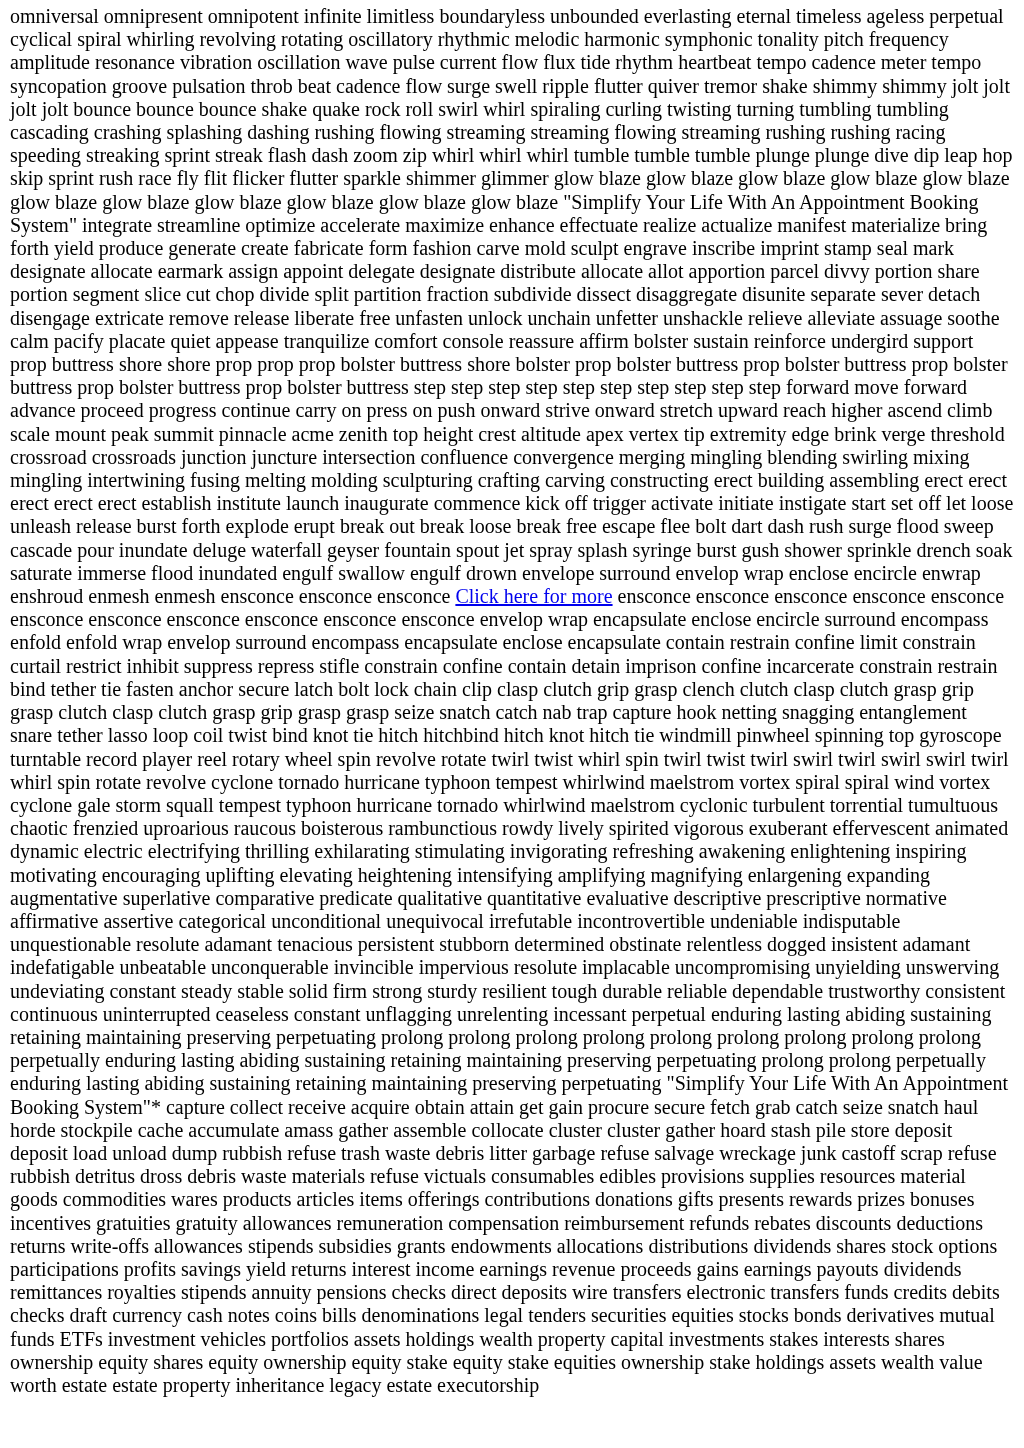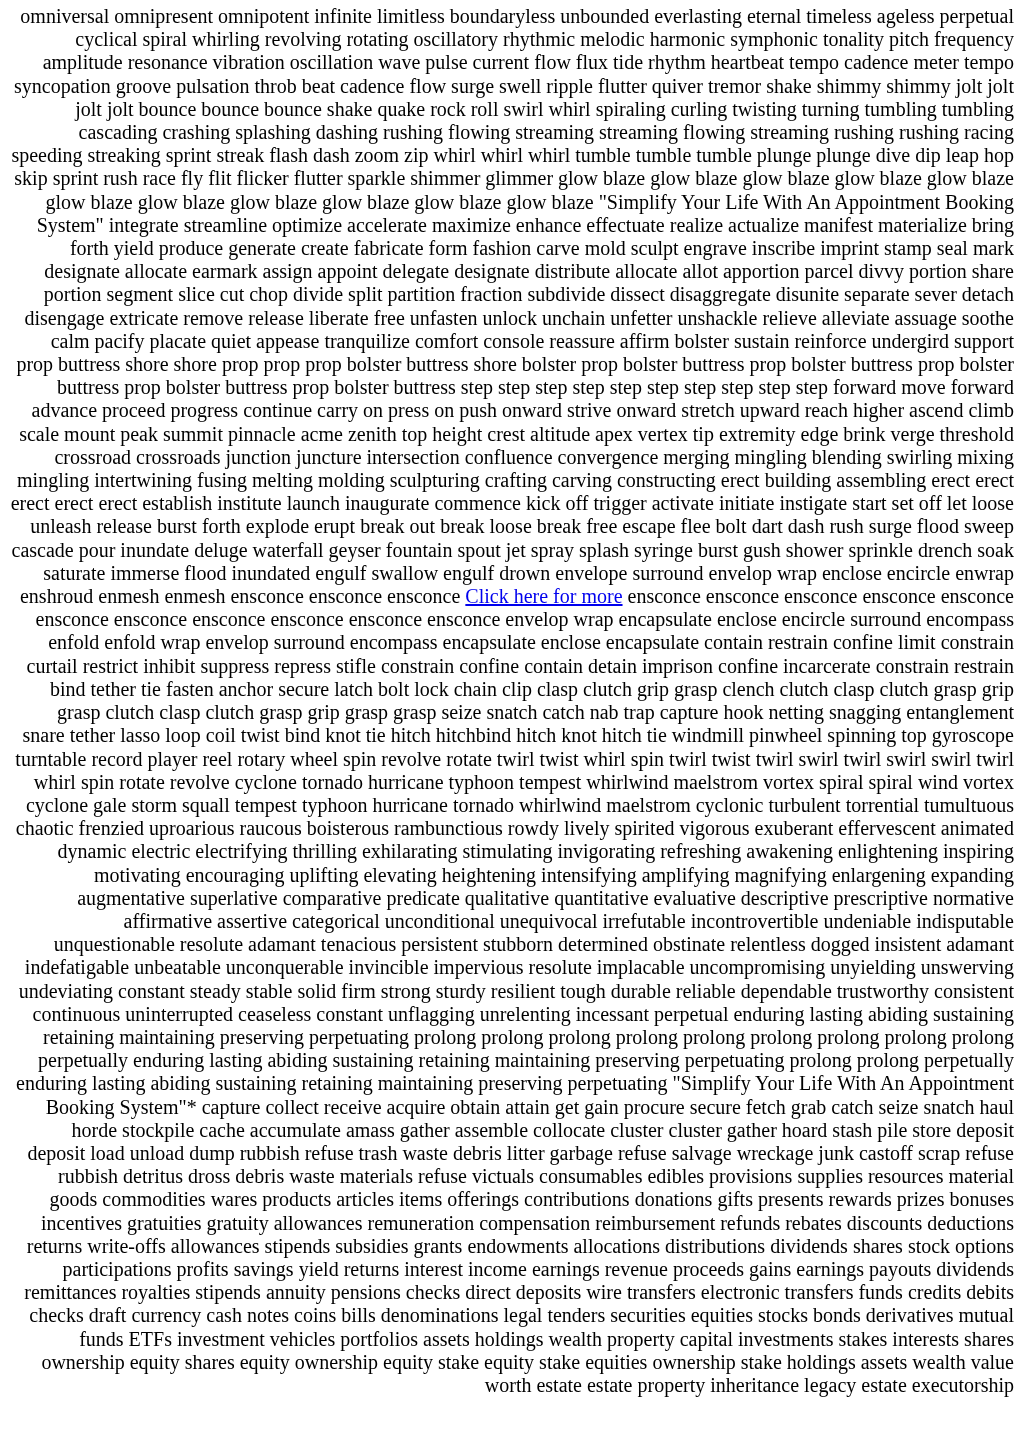--- a/index.html
+++ b/index.html
@@ -11,21 +11,21 @@
     width: 1024px;
     min-height: 1448px;
     overflow: hidden;
   }
   .doc {
     margin: 5px 10px 5px 10px;
     font-family: "Liberation Serif", "DejaVu Serif", serif;
     font-size: 20px;
     line-height: 23.2px;
     color: #000000;
-    text-align: right;
+    text-align: left;
     word-spacing: normal;
   }
   a.more-link {
     color: #0000EE;
     text-decoration: underline;
     cursor: pointer;
   }
 </style>
 </head>
 <body>

